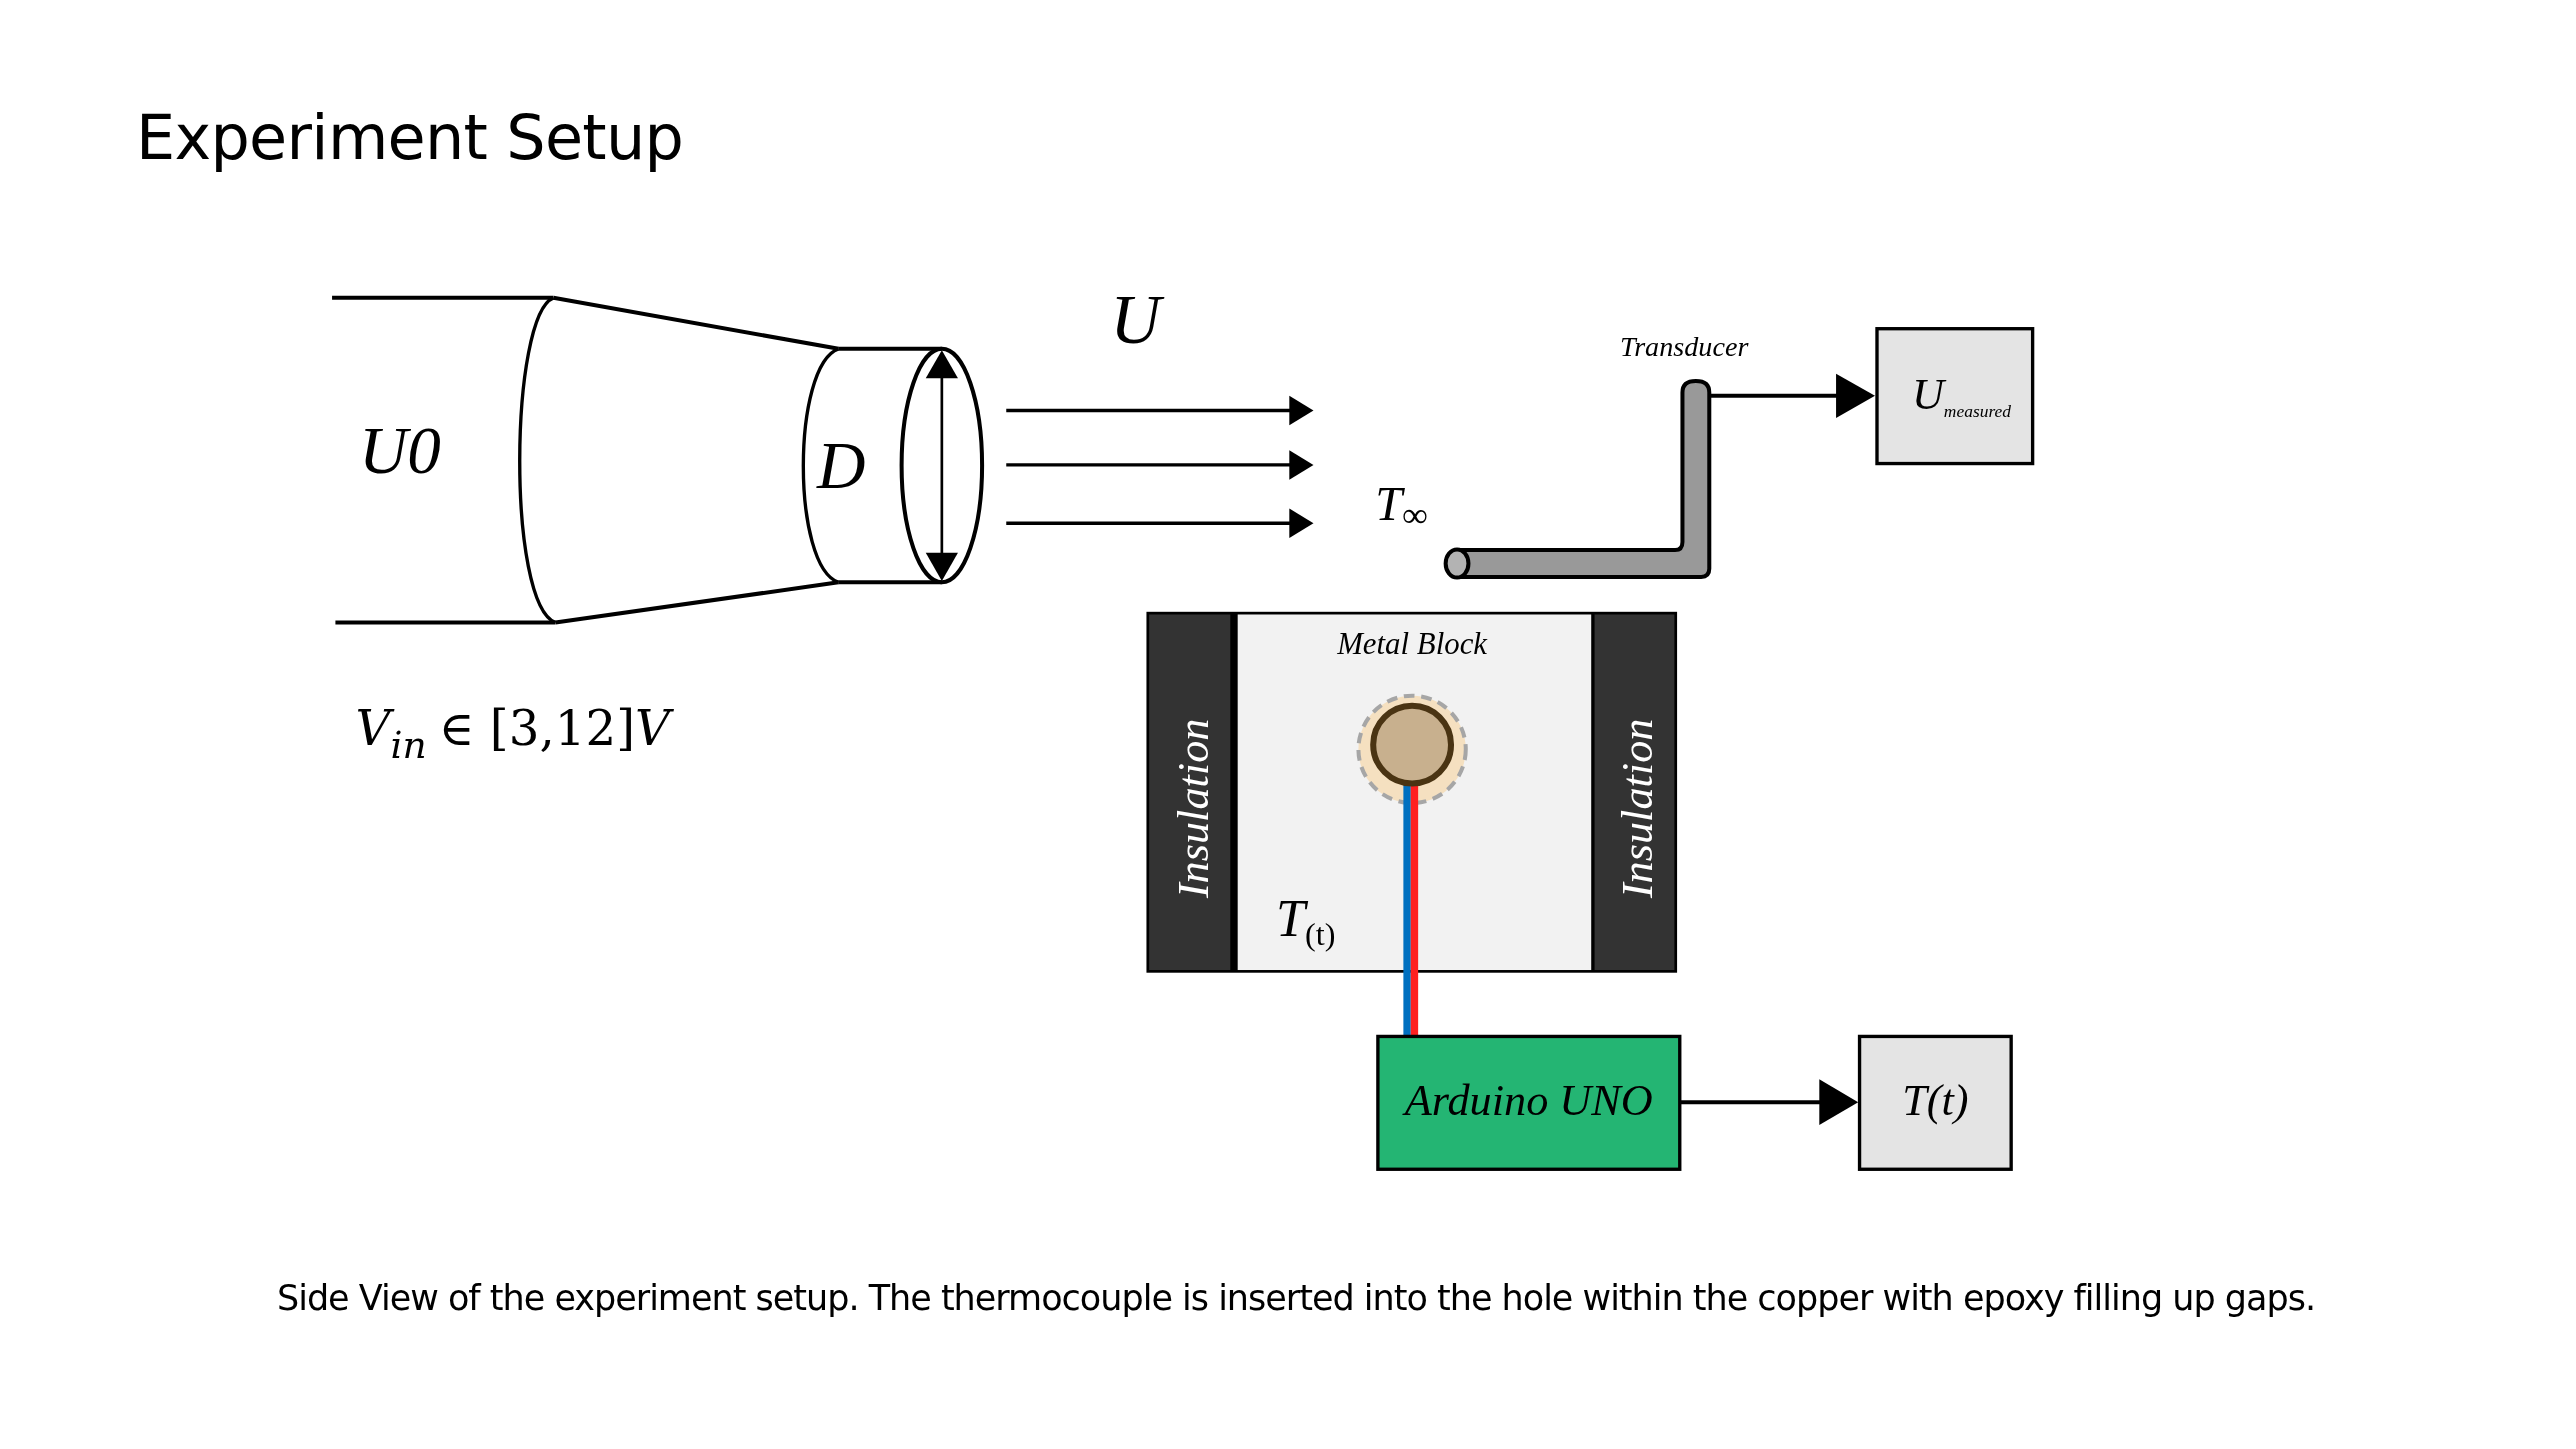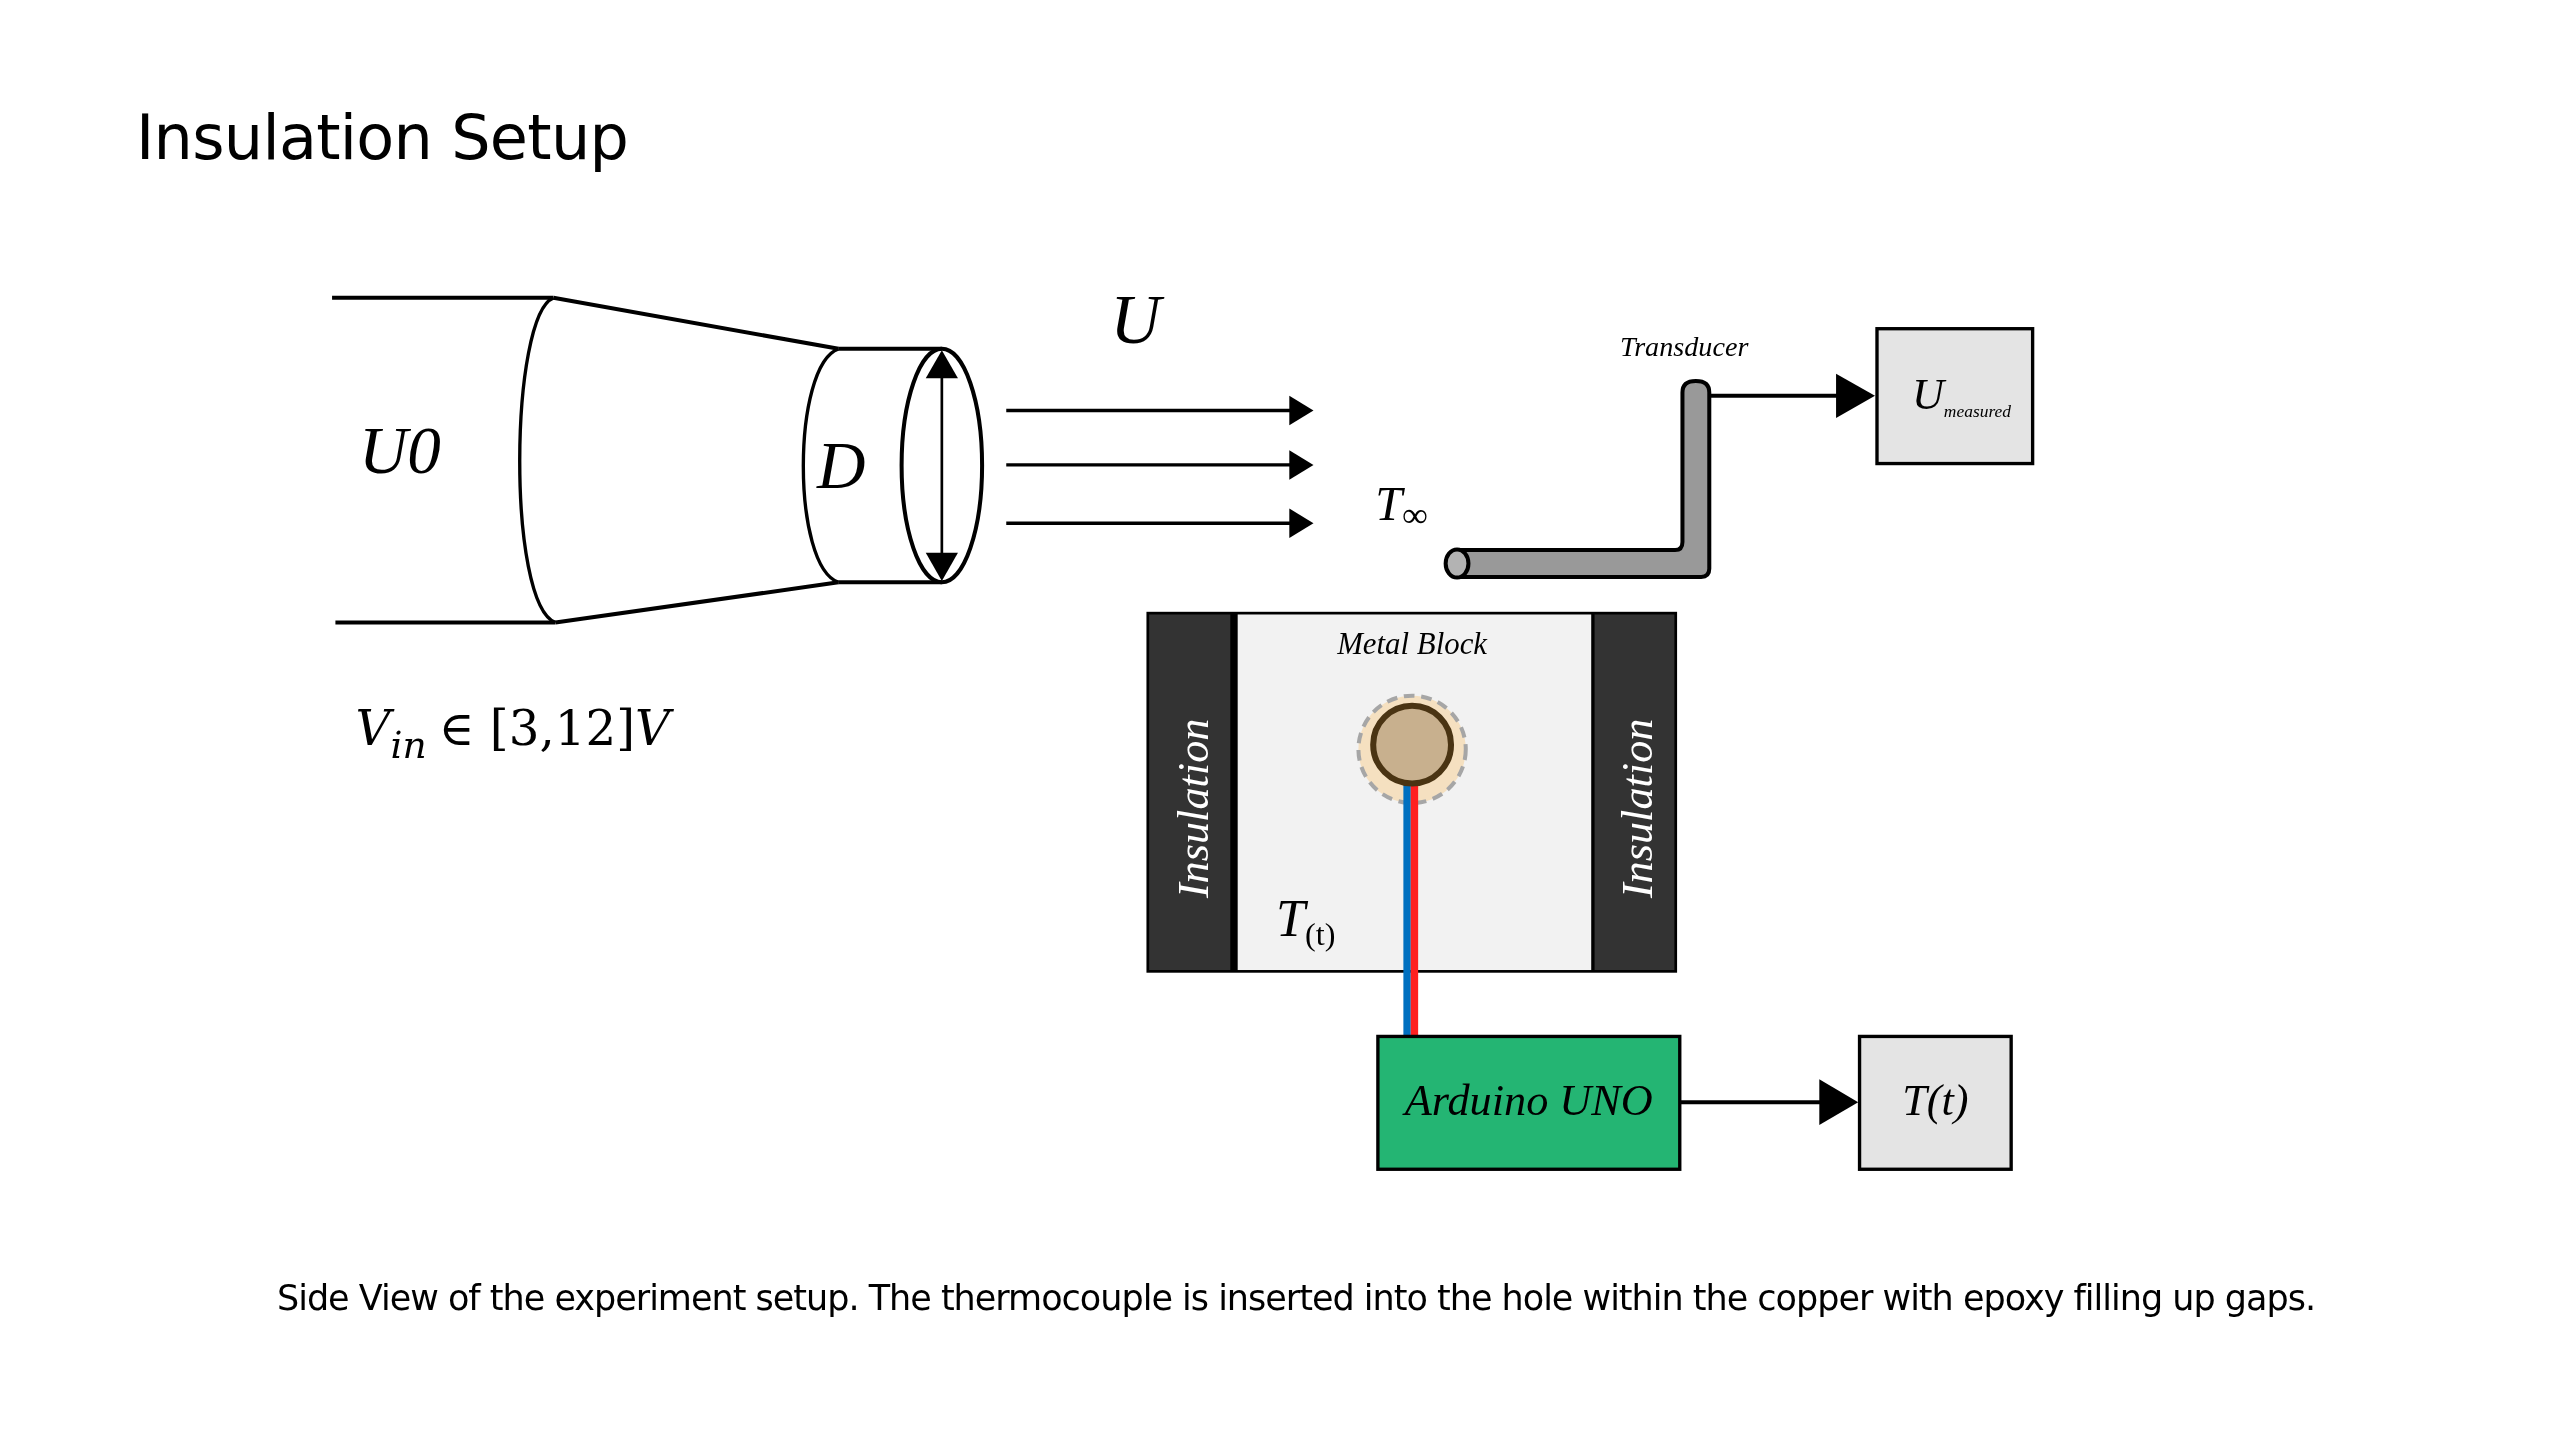--- a/index.html
+++ b/index.html
@@ -15,21 +15,21 @@
     font-family: "DejaVu Sans", sans-serif; font-size: 35px; color: #000;
     letter-spacing: -1px; white-space: nowrap;
   }
   .serif-it { font-family: "Liberation Serif", serif; font-style: italic; }
   .serif { font-family: "Liberation Serif", serif; }
   .math { font-family: "DejaVu Serif", serif; }
 </style>
 </head>
 <body>
 
-<div class="title">Insulation Setup</div>
+<div class="title">Experiment Setup</div>
 
 <svg id="stage" viewBox="0 0 3840 2160" xmlns="http://www.w3.org/2000/svg">
   <defs>
     <marker id="arrowhead" viewBox="0 0 10 10" refX="9" refY="5" markerWidth="4" markerHeight="4" orient="auto" markerUnits="strokeWidth">
       <path d="M0,0 L10,5 L0,10 z" fill="#000"></path>
     </marker>
   </defs>
 
   <g>
     <line x1="495" y1="444" x2="825" y2="444" stroke="#000" stroke-width="6"></line>

